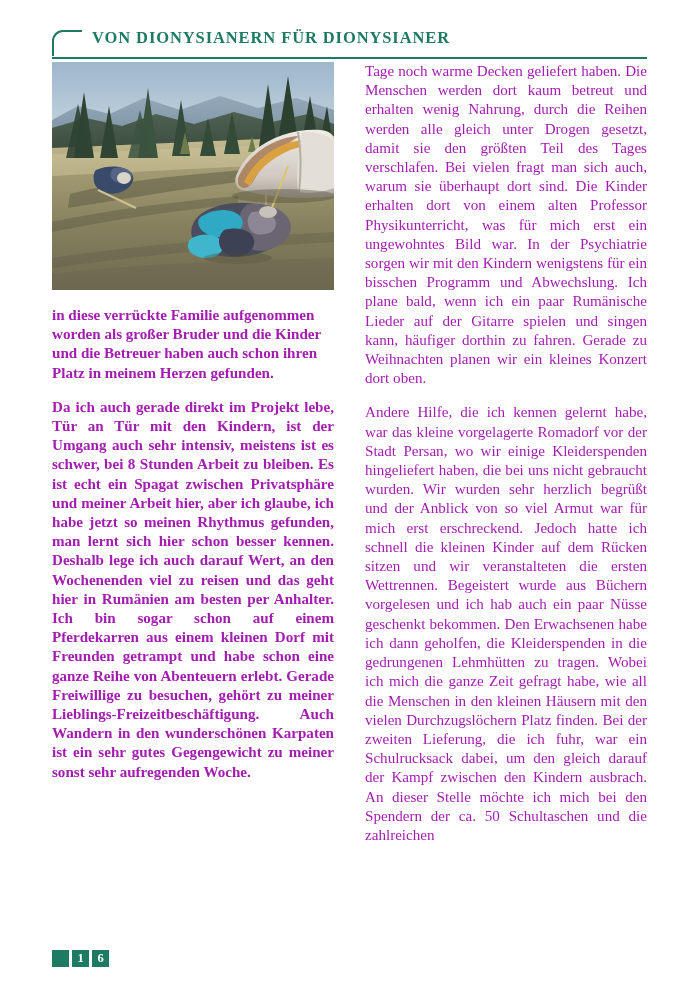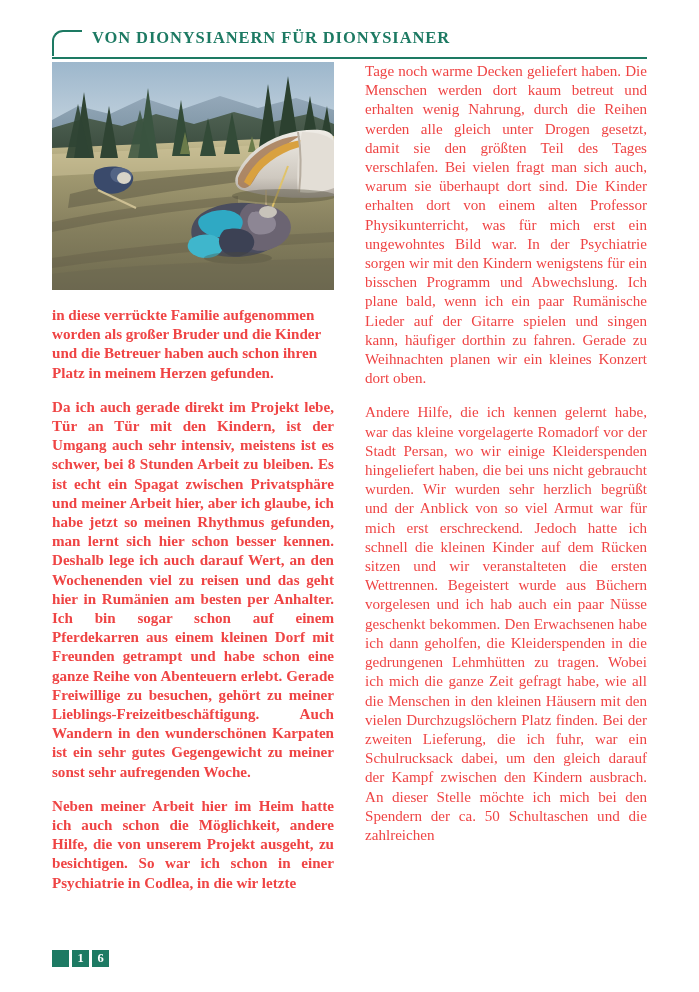--- a/index.html
+++ b/index.html
@@ -91,21 +91,21 @@
   .photo svg { display: block; width: 100%; height: 100%; }
 
   
   p.body-text {
     margin: 0 0 15px 0;
     font-size: 15.1px;
     line-height: 19.2px;
     text-align: justify;
     text-justify: inter-word;
     hyphens: manual;
-    color: #ef4444;
+    color: #a21caf;
   }
   p.body-text:last-child { margin-bottom: 0; }
   p.ragged { text-align: left; }
 
   
   .folio {
     position: absolute;
     left: 52px;
     top: 950px;
     display: flex;
@@ -242,21 +242,20 @@
             <ellipse cx="216" cy="150" rx="9" ry="6" fill="#c8c3ba"></ellipse>
             <ellipse cx="186" cy="196" rx="34" ry="6" fill="#4e4a38" opacity="0.35"></ellipse>
           </g>
 
           <path d="M0,212 C60,204 150,200 282,196 L282,228 L0,228 Z" fill="#6a6750" opacity="0.45"></path>
         </svg>
       </div>
 
       <p class="body-text ragged">in diese verrückte Familie aufgenommen worden als großer Bruder und die Kinder und die Betreuer haben auch schon ihren Platz in meinem Herzen gefunden.</p>
       <p class="body-text">Da ich auch gerade direkt im Projekt lebe, Tür an Tür mit den Kindern, ist der Umgang auch sehr intensiv, meistens ist es schwer, bei 8 Stunden Arbeit zu bleiben. Es ist echt ein Spagat zwischen Privatsphäre und meiner Arbeit hier, aber ich glaube, ich habe jetzt so meinen Rhythmus gefunden, man lernt sich hier schon besser kennen. Deshalb lege ich auch darauf Wert, an den Wochenenden viel zu reisen und das geht hier in Rumänien am besten per Anhalter. Ich bin sogar schon auf einem Pferdekarren aus einem kleinen Dorf mit Freunden getrampt und habe schon eine ganze Reihe von Abenteuern erlebt. Gerade Freiwillige zu besuchen, gehört zu meiner Lieblings-Freizeitbeschäftigung. Auch Wandern in den wunderschönen Karpaten ist ein sehr gutes Gegengewicht zu meiner sonst sehr aufregenden Woche.</p>
-      <p class="body-text">Neben meiner Arbeit hier im Heim hatte ich auch schon die Möglichkeit, andere Hilfe, die von unserem Projekt ausgeht, zu besichtigen. So war ich schon in einer Psychiatrie in Codlea, in die wir letzte</p>
     </div>
 
     <div class="col col-right">
       <p class="body-text">Tage noch warme Decken geliefert haben. Die Menschen werden dort kaum betreut und erhalten wenig Nahrung, durch die Reihen werden alle gleich unter Drogen gesetzt, damit sie den größten Teil des Tages verschlafen. Bei vielen fragt man sich auch, warum sie überhaupt dort sind. Die Kinder erhalten dort von einem alten Professor Physikunterricht, was für mich erst ein ungewohntes Bild war. In der Psychiatrie sorgen wir mit den Kindern wenigstens für ein bisschen Programm und Abwechslung. Ich plane bald, wenn ich ein paar Rumänische Lieder auf der Gitarre spielen und singen kann, häufiger dorthin zu fahren. Gerade zu Weihnachten planen wir ein kleines Konzert dort oben.</p>
       <p class="body-text">Andere Hilfe, die ich kennen gelernt habe, war das kleine vorgelagerte Romadorf vor der Stadt Persan, wo wir einige Kleiderspenden hingeliefert haben, die bei uns nicht gebraucht wurden. Wir wurden sehr herzlich begrüßt und der Anblick von so viel Armut war für mich erst erschreckend. Jedoch hatte ich schnell die kleinen Kinder auf dem Rücken sitzen und wir veranstalteten die ersten Wettrennen. Begeistert wurde aus Büchern vorgelesen und ich hab auch ein paar Nüsse geschenkt bekommen. Den Erwachsenen habe ich dann geholfen, die Kleiderspenden in die gedrungenen Lehmhütten zu tragen. Wobei ich mich die ganze Zeit gefragt habe, wie all die Menschen in den kleinen Häusern mit den vielen Durchzugslöchern Platz finden. Bei der zweiten Lieferung, die ich fuhr, war ein Schulrucksack dabei, um den gleich darauf der Kampf zwischen den Kindern ausbrach. An dieser Stelle möchte ich mich bei den Spendern der ca. 50 Schultaschen und die zahlreichen</p>
     </div>
 
   </div>
 
   <div class="folio">

